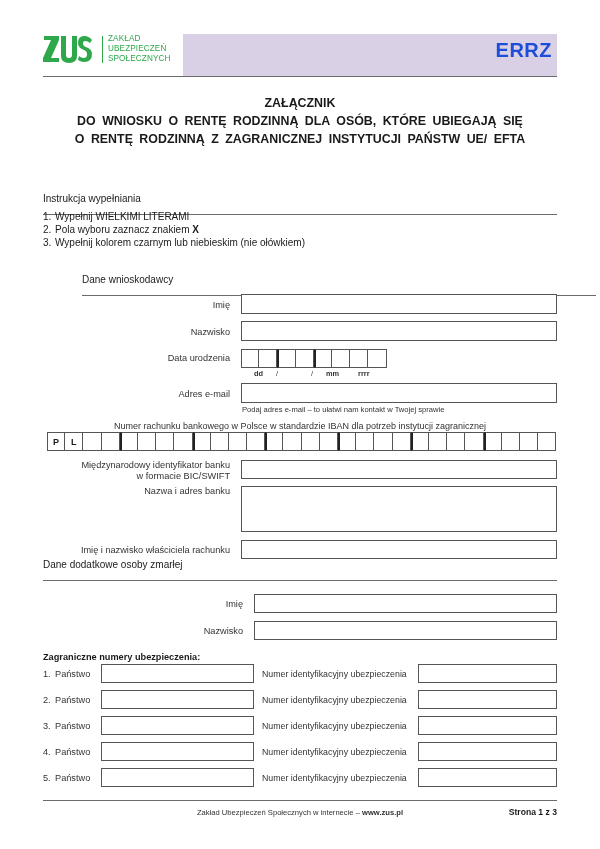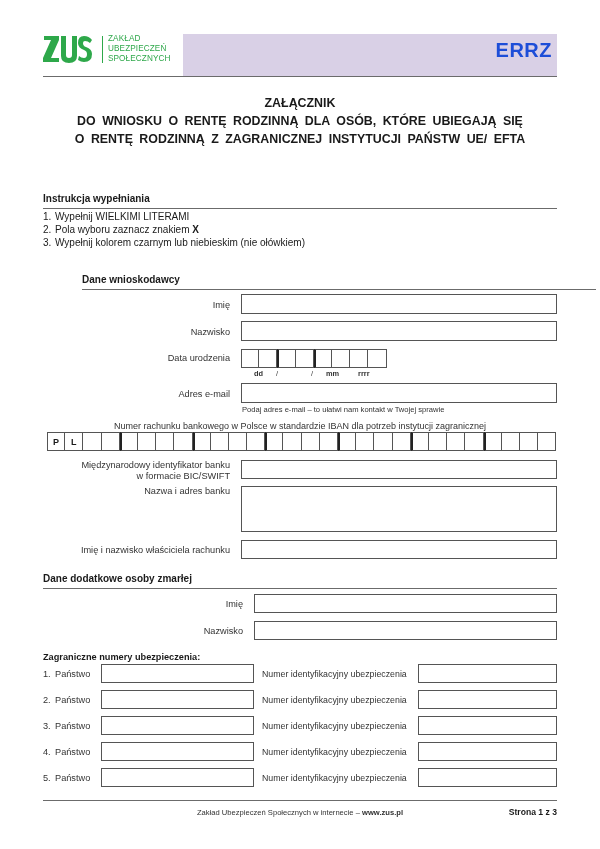--- a/index.html
+++ b/index.html
@@ -12,21 +12,21 @@
     .logo-divider { left: 102px; top: 36px; width: 1px; height: 27px; background: #2ea84a; }
     .logo-text { left: 108px; top: 34px; font-size: 8.2px; line-height: 10px; color: #2ea84a; letter-spacing: 0.1px; }
     .header-band { left: 183px; top: 34px; width: 374px; height: 43px; background: #d9d0e6; }
     .form-code { right: 48px; top: 39px; font-size: 20px; font-weight: bold; color: #1d4ed8; letter-spacing: 0.5px; }
     .header-rule { left: 43px; top: 76px; width: 514px; height: 1px; background: #6b6b6b; }
 
     
     .title { left: 43px; width: 514px; text-align: center; font-weight: bold; font-size: 12.4px; color: #1a1a1a; word-spacing: 3px; }
 
     
-    .section-h { left: 43px; width: 514px; font-size: 10px; font-weight: bold; padding-bottom: 4px; border-bottom: 1px solid #6b6b6b; }
+    .section-h { left: 43px; width: 514px; font-size: 10px; font-weight: normal; padding-bottom: 10px; border-bottom: 1px solid #6b6b6b; }
     .instr { left: 43px; font-size: 10px; line-height: 13px; }
     .instr li { list-style: none; }
     .num { display: inline-block; width: 12px; }
 
     .lbl { font-size: 9.2px; color: #333; text-align: right; }
     .box { border: 1px solid #555; background: #fff; }
     .hint { font-size: 7.6px; color: #333; }
 
     .cells { display: flex; }
     .cell { width: 18.2px; height: 19px; border: 1px solid #555; border-left: none; font-size: 9px; font-weight: bold; display: flex; align-items: center; justify-content: center; color: #1a1a1a; }
@@ -136,21 +136,21 @@
   <div>w formacie BIC/SWIFT</div>
 </div>
 <div class="abs box" style="left:241px; top:460px; width:316px; height:19px;"></div>
 
 <div class="abs lbl" style="left:43px; width:187px; top:486px;">Nazwa i adres banku</div>
 <div class="abs box" style="left:241px; top:486px; width:316px; height:46px;"></div>
 
 <div class="abs lbl" style="left:43px; width:187px; top:545px;">Imię i nazwisko właściciela rachunku</div>
 <div class="abs box" style="left:241px; top:540px; width:316px; height:19px;"></div>
 
-<div class="abs section-h" style="top:573px;">Dane dodatkowe osoby zmarłej</div>
+<div class="abs section-h" style="top:559px;">Dane dodatkowe osoby zmarłej</div>
 
 <div class="abs lbl" style="left:43px; width:200px; top:599px;">Imię</div>
 <div class="abs box" style="left:254px; top:594px; width:303px; height:19px;"></div>
 
 <div class="abs lbl" style="left:43px; width:200px; top:626px;">Nazwisko</div>
 <div class="abs box" style="left:254px; top:621px; width:303px; height:19px;"></div>
 
 <div class="abs" style="left:43px; top:652px; font-size:9.2px; font-weight:bold;">Zagraniczne numery ubezpieczenia:</div>
 
 <div id="foreign-rows">

